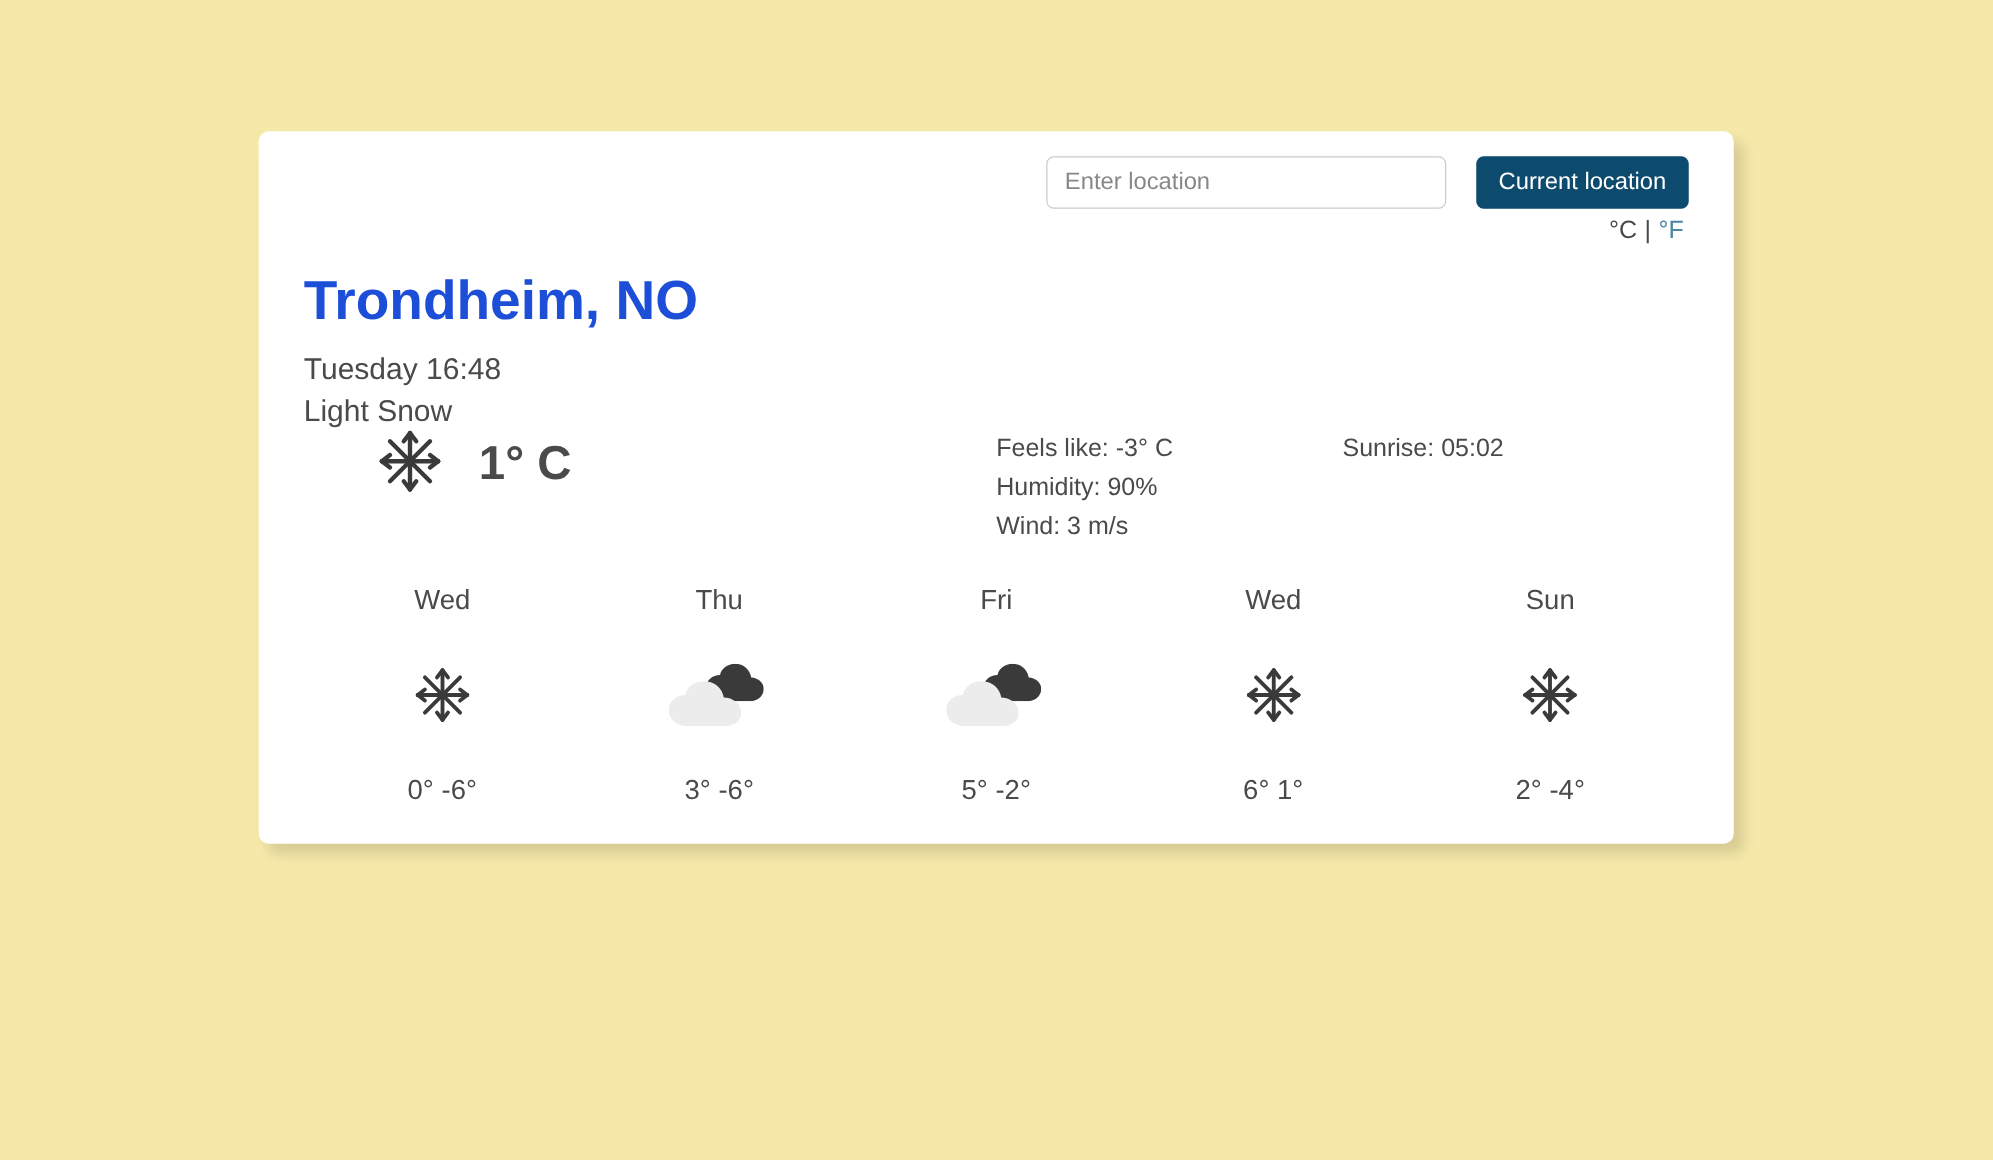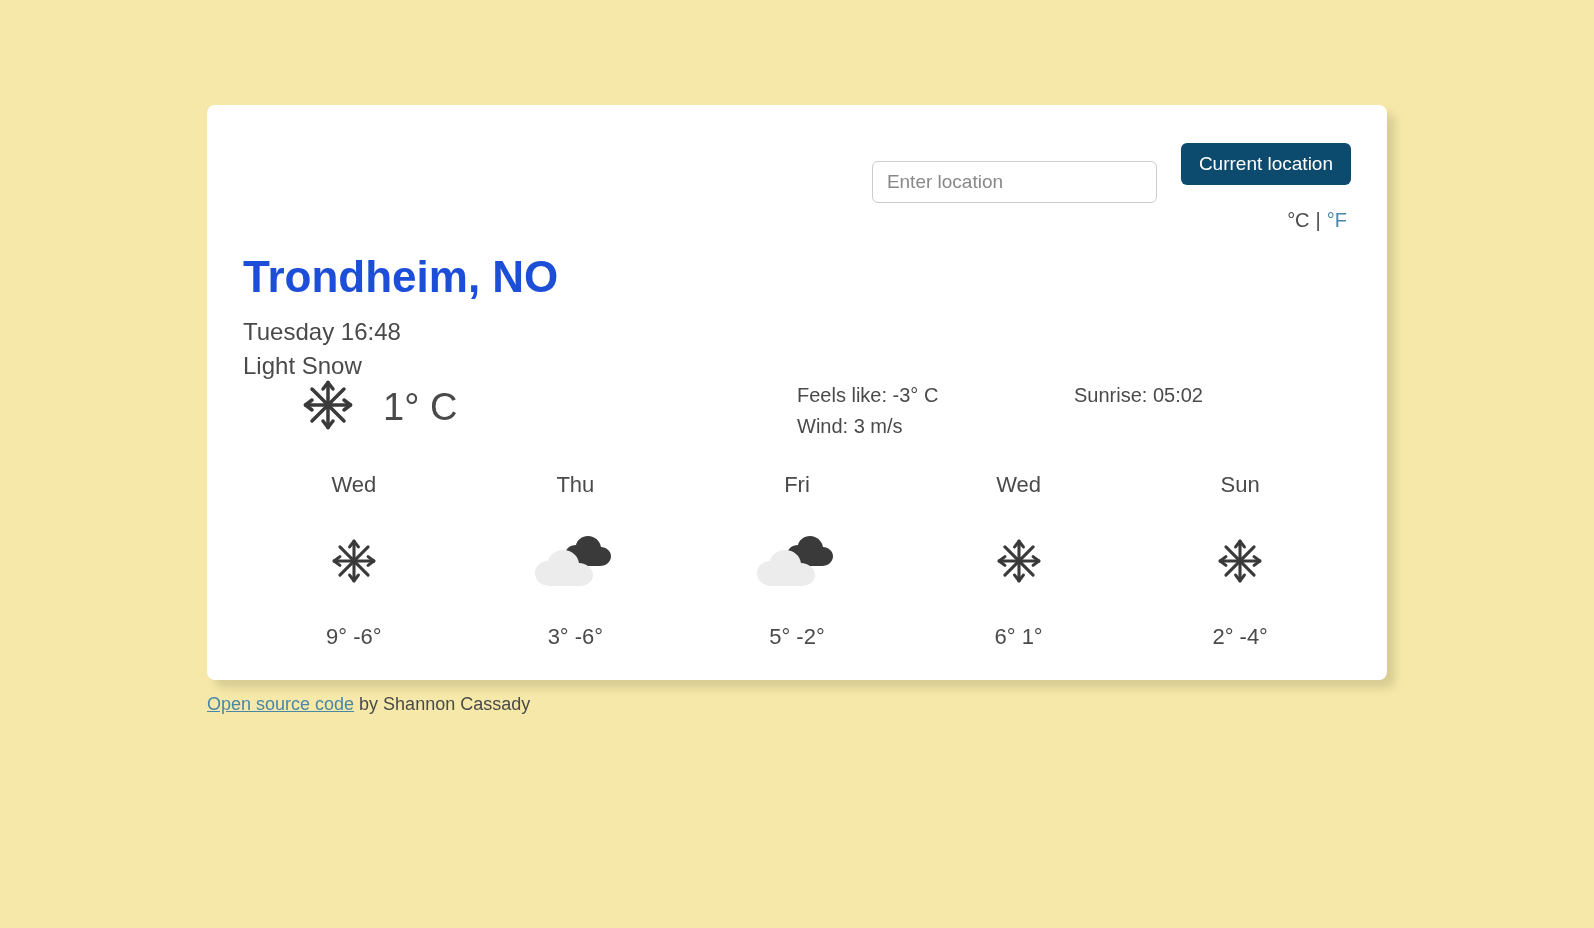--- a/index.html
+++ b/index.html
@@ -23,29 +23,28 @@
     padding: 20px 36px 30px 36px;
   }
   .top-row {
     display: flex;
     justify-content: flex-end;
     align-items: center;
     gap: 24px;
     margin-bottom: 6px;
   }
   .location-input {
-    width: 285px;
+    width: 320px;
     height: 42px;
     padding: 0 14px;
     font-size: 19px;
     border: 1px solid #ccc;
     border-radius: 6px;
     color: #6b6b6b;
     background: #fff;
-    margin-top: 36px;
   }
   .location-input::placeholder { color: #888; }
   .current-loc-btn {
     background: #0c4a6e;
     color: #fff;
     border: none;
     border-radius: 6px;
     padding: 10px 18px;
     font-size: 19px;
     cursor: pointer;
@@ -76,21 +75,21 @@
     align-items: flex-start;
     margin-bottom: 30px;
   }
   .now-left {
     display: flex;
     align-items: center;
     gap: 30px;
     width: 50%;
     padding-left: 60px;
   }
-  .temp-big { font-size: 38px; color: #4a4a4a; }
+  .temp-big { font-size: 38px; color: #4a4a4a; font-weight: bold; }
   .now-cols {
     display: flex;
     width: 50%;
     font-size: 20px;
     line-height: 1.55;
   }
   .now-cols > div { flex: 1; }
   .forecast-row {
     display: flex;
     justify-content: space-between;
@@ -148,20 +147,21 @@
                 <line x1="5" y1="50" x2="18" y2="60"></line>
                 <line x1="95" y1="50" x2="82" y2="40"></line>
                 <line x1="95" y1="50" x2="82" y2="60"></line>
               </g>
             </svg></span>
         <span class="temp-big">1° C</span>
       </div>
       <div class="now-cols">
         <div>
           <div>Feels like: -3° C</div>
+          <div>Humidity: 90%</div>
           <div>Wind: 3 m/s</div>
         </div>
         <div>
           <div>Sunrise: 05:02</div>
         </div>
       </div>
     </div>
 
     <div class="forecast-row">
       <div class="forecast-day">
@@ -177,21 +177,21 @@
                 <line x1="50" y1="5" x2="60" y2="18"></line>
                 <line x1="50" y1="95" x2="40" y2="82"></line>
                 <line x1="50" y1="95" x2="60" y2="82"></line>
                 <line x1="5" y1="50" x2="18" y2="40"></line>
                 <line x1="5" y1="50" x2="18" y2="60"></line>
                 <line x1="95" y1="50" x2="82" y2="40"></line>
                 <line x1="95" y1="50" x2="82" y2="60"></line>
               </g>
             </svg>
           </div>
-        <div class="temps">9° -6°</div>
+        <div class="temps">0° -6°</div>
       </div>
       <div class="forecast-day">
         <div class="day-label">Thu</div>
         <div class="day-icon">
             <div class="icon-cloudy">
               <svg class="cloud-back" width="46" height="30" viewBox="0 0 46 30">
                 <path fill="#3a3a3a" d="M12 30c-6 0-12-4-12-11 0-6 5-10 11-10 1-5 6-9 12-9 7 0 12 5 13 11 5 0 10 4 10 9 0 6-5 10-11 10z"></path>
               </svg>
               <svg class="cloud-front" width="58" height="36" viewBox="0 0 58 36">
                 <path fill="#ececec" d="M15 36C7 36 0 31 0 23c0-7 6-12 13-12C15 4 21 0 28 0c9 0 15 6 16 13 7 0 14 5 14 12 0 7-6 11-14 11z"></path>
@@ -255,16 +255,13 @@
                 <line x1="95" y1="50" x2="82" y2="60"></line>
               </g>
             </svg>
           </div>
         <div class="temps">2° -4°</div>
       </div>
     </div>
 
   </div>
 
-  <div class="footer">
-    <a href="#">Open source code</a><span> by Shannon Cassady</span>
-  </div>
 </div>
 
 </body></html>

